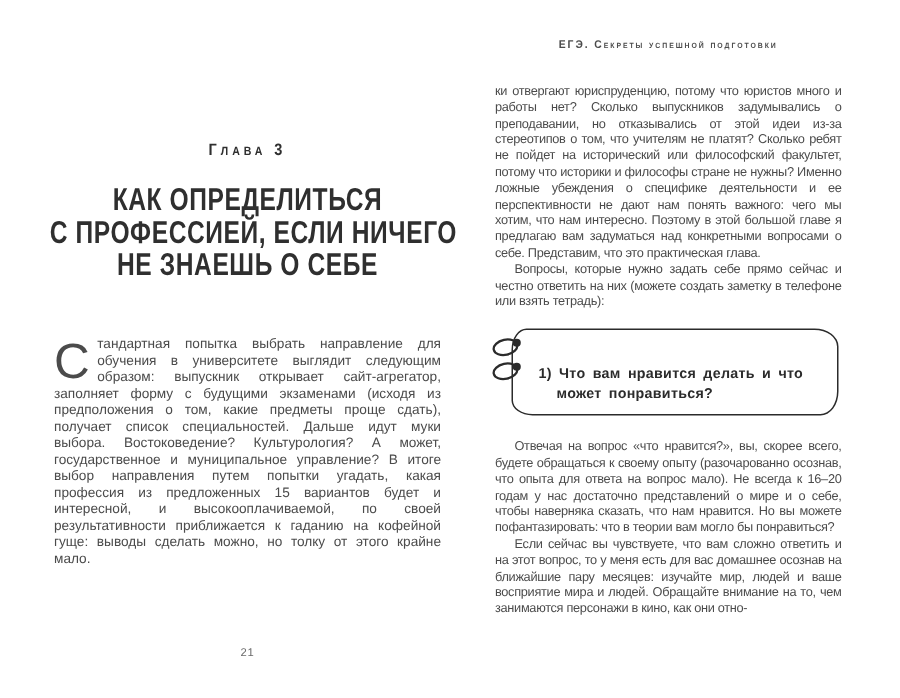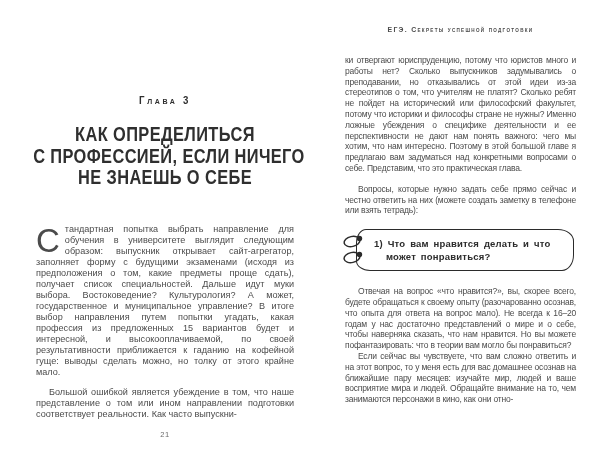--- a/index.html
+++ b/index.html
@@ -7,21 +7,21 @@
     width:600px; height:465px;
     background:#ffffff;
     font-family:"Liberation Sans", sans-serif;
     color:#4b4b4b;
     overflow:hidden;
   }
   .spread { position:relative; width:600px; height:465px; background:#ffffff; }
 
   
   .page-left  { position:absolute; left:36px;  top:0; width:258px; height:358px; }
-  .page-right { position:absolute; left:345px; top:0; width:231px; height:465px; }
+  .page-right { position:absolute; left:330px; top:0; width:231px; height:465px; }
 
   .chapter-label {
     position:absolute; top:94px; left:0; width:100%;
     text-align:center;
     font-size:11px; font-weight:600; letter-spacing:3px;
     font-variant:small-caps;
     color:#2f2f2f;
     transform:scaleX(.88);
   }
   .chapter-title {
@@ -64,28 +64,28 @@
     font-size:7.5px; font-weight:600; letter-spacing:1.4px;
     font-variant:small-caps;
     color:#4a4a4a;
     transform:scaleX(.92);
   }
   .right-body { position:absolute; top:55px; left:0; width:231px; }
   .right-body .body-par {
     font-size:8.5px; line-height:10.8px; letter-spacing:-0.2px;
   }
   .right-body .par-indent { text-indent:13px; }
-  .right-body .par-gap { margin-top:10px; }
+  .right-body .par-gap { }
 
   .callout-note {
     position:relative;
     margin:13px 2px 15px 11px;
     border:1.5px solid #2b2b2b;
     border-radius:10px 16px 12px 14px / 14px 12px 16px 10px;
-    padding:7px 10px 7px 17px;
+    padding:23px 10px 7px 17px;
     background:#ffffff;
   }
   .callout-text {
     font-size:9.5px; line-height:13px; font-weight:700;
     letter-spacing:.2px; word-spacing:2px;
     color:#2b2b2b;
     padding-left:12px; text-indent:-12px;
   }
   .spiral-ring { position:absolute; left:-15px; width:22px; height:16px; }
   .ring-top    { top:3px; }
@@ -104,21 +104,20 @@
     <div class="chapter-label">Глава 3</div>
 
     <div class="chapter-title">
       <span class="tline">КАК ОПРЕДЕЛИТЬСЯ</span>
       <span class="tline">С ПРОФЕССИЕЙ, ЕСЛИ НИЧЕГО</span>
       <span class="tline">НЕ ЗНАЕШЬ О СЕБЕ</span>
     </div>
 
     <div class="left-body">
       <p class="body-par par-1"><span class="dropcap">С</span><span>тандартная попытка выбрать направление для обучения в университете выглядит следующим образом: выпускник открывает сайт-агрегатор, заполняет форму с будущими экзаменами (исходя из предположения о том, какие предметы проще сдать), получает список специальностей. Дальше идут муки выбора. Востоковедение? Культурология? А может, государственное и муниципальное управление? В итоге выбор направления путем попытки угадать, какая профессия из предложенных 15 вариантов будет и интересной, и высокооплачиваемой, по своей результативности приближается к гаданию на кофейной гуще: выводы сделать можно, но толку от этого крайне мало.</span></p>
-      <p class="body-par par-2">Большой ошибкой является убеждение в том, что наше представление о том или ином направлении подготовки соответствует реальности. Как часто выпускни-</p>
     </div>
 
     <div class="page-number">21</div>
   </div>
 
   <div class="gutter"></div>
 
   <div class="page-right">
 
     <div class="running-header">ЕГЭ. Секреты успешной подготовки</div>

